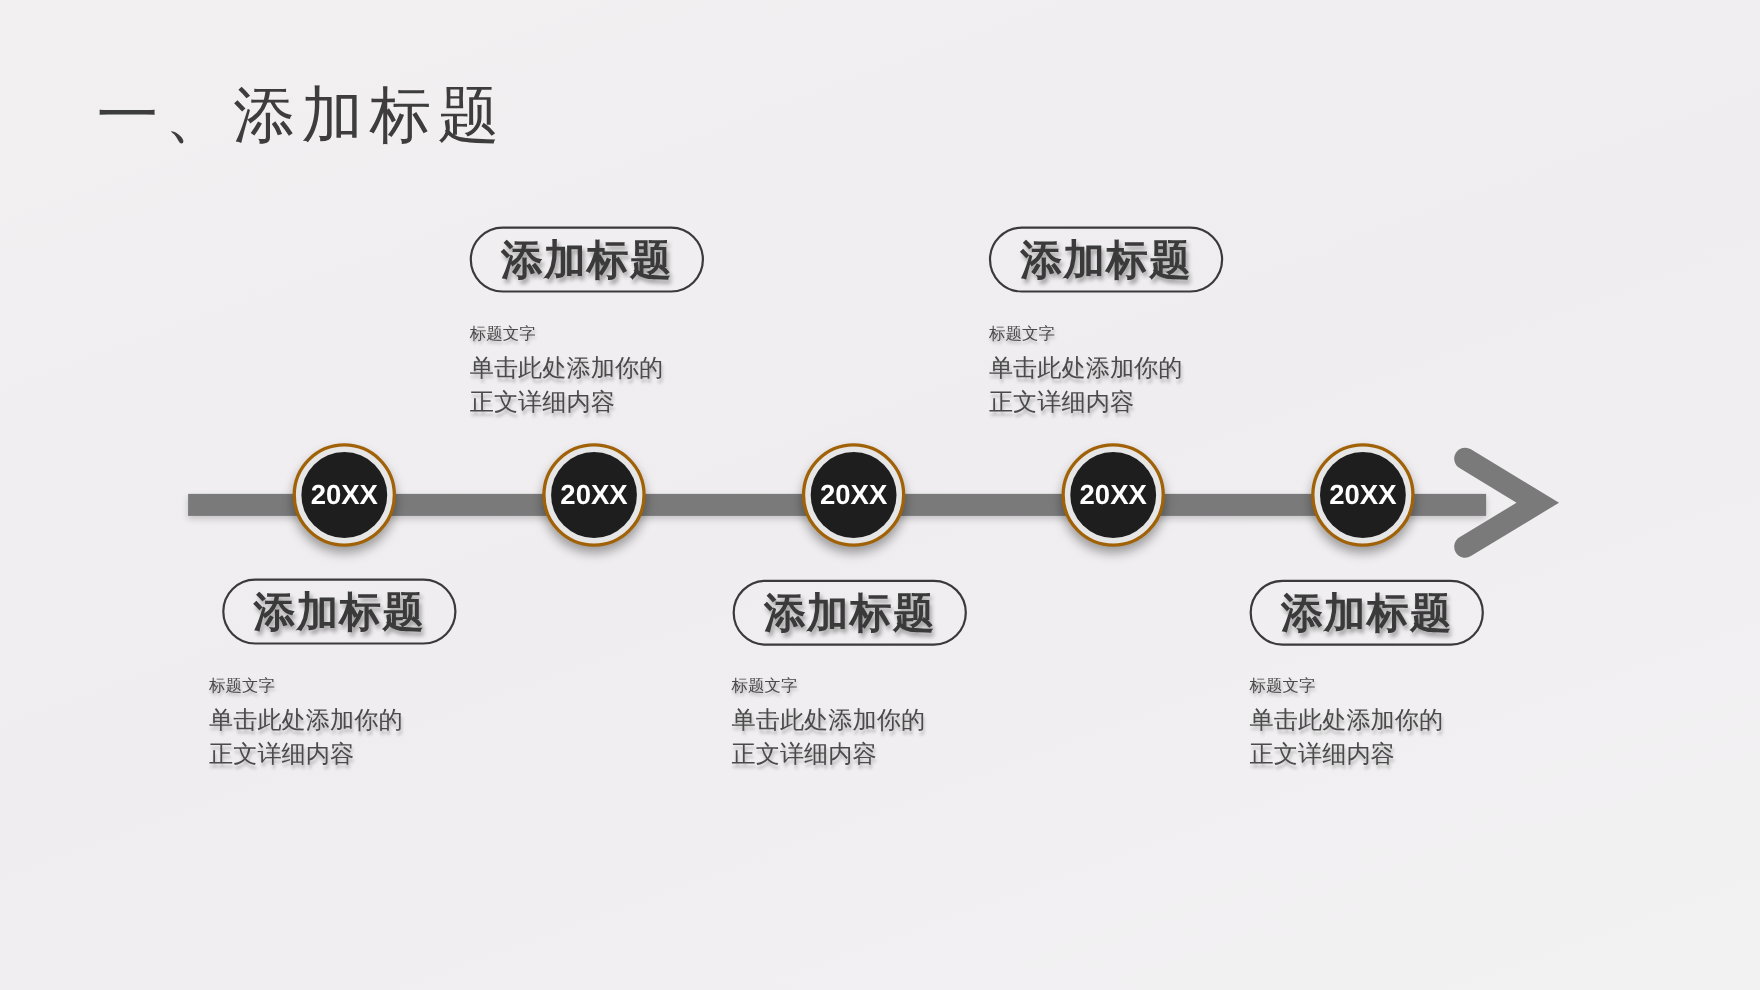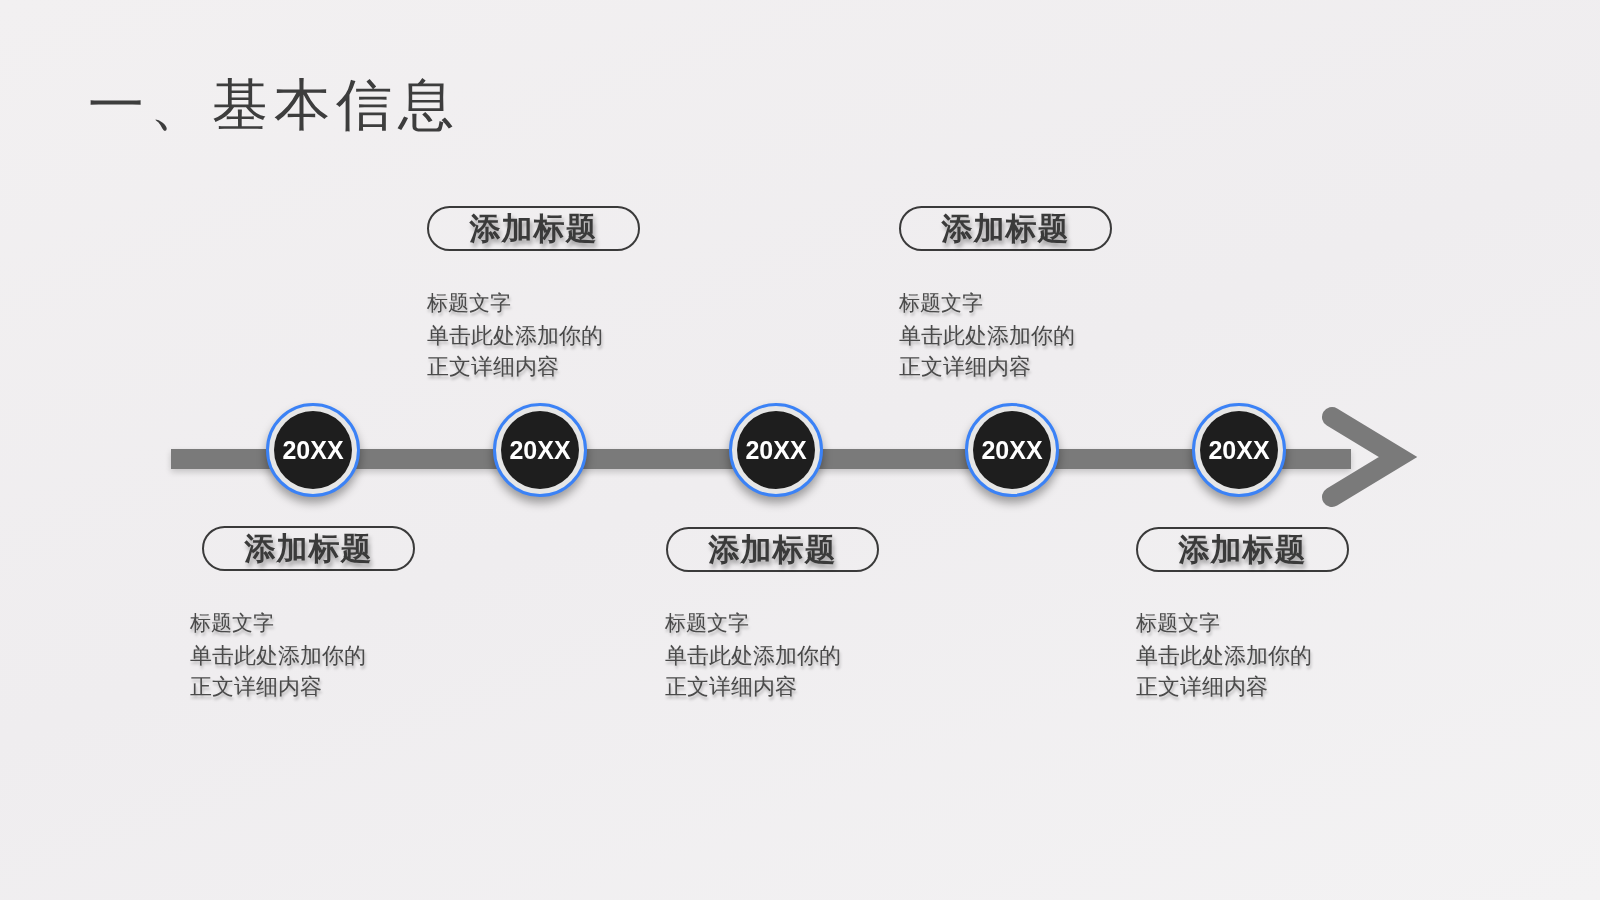--- a/index.html
+++ b/index.html
@@ -17,48 +17,48 @@
   .track {
     position:absolute; left:171px; top:449px; width:1180px; height:20px;
     background:#7a7a7a;
     box-shadow: 0 3px 6px rgba(0,0,0,0.18);
   }
   .arrow {
     position:absolute; left:1320px; top:405px; width:100px; height:110px;
   }
   .node {
     position:absolute; width:94px; height:94px; border-radius:50%;
-    background:#e6e6e6; border:3px solid #3b82f6; box-sizing:border-box;
+    background:#e6e6e6; border:3px solid #a16207; box-sizing:border-box;
     box-shadow: 0 6px 10px rgba(0,0,0,0.35);
   }
   .node .inner {
     position:absolute; left:5px; top:5px; right:5px; bottom:5px;
     border-radius:50%; background:#1e1e1e;
     display:flex; align-items:center; justify-content:center;
     color:#ffffff; font-weight:bold; font-size:25px;
     font-family:"Liberation Sans", sans-serif;
   }
   .pill {
-    position:absolute; width:213px; height:45px; box-sizing:border-box;
+    position:absolute; width:213px; height:60px; box-sizing:border-box;
     border:2px solid #3a3a3a; border-radius:32px;
     display:flex; align-items:center; justify-content:center;
-    font-size:31px; font-weight:bold; color:#3a3a3a; letter-spacing:1px;
+    font-size:38px; font-weight:bold; color:#3a3a3a; letter-spacing:1px;
     text-shadow: 2px 4px 4px rgba(0,0,0,0.35);
   }
   .desc {
     position:absolute; width:220px; color:#4a4a4a;
     text-shadow: 1px 3px 3px rgba(0,0,0,0.25);
   }
-  .desc .h { font-size:21px; line-height:34px; }
+  .desc .h { font-size:15px; line-height:34px; }
   .desc .b { font-size:22px; line-height:31px; }
 </style>
 </head>
 <body>
 
-<div class="title">一、基本信息</div>
+<div class="title">一、添加标题</div>
 
 <div class="track"></div>
 <svg class="arrow" viewBox="0 0 100 110">
   <polyline points="12,12 78,52 12,92" fill="none" stroke="#7a7a7a" stroke-width="20" stroke-linecap="round" stroke-linejoin="miter"></polyline>
 </svg>
 
 <div class="node" style="left:266px;top:403px;">
   <div class="inner">20XX</div>
 </div>
 <div class="node" style="left:493px;top:403px;">

